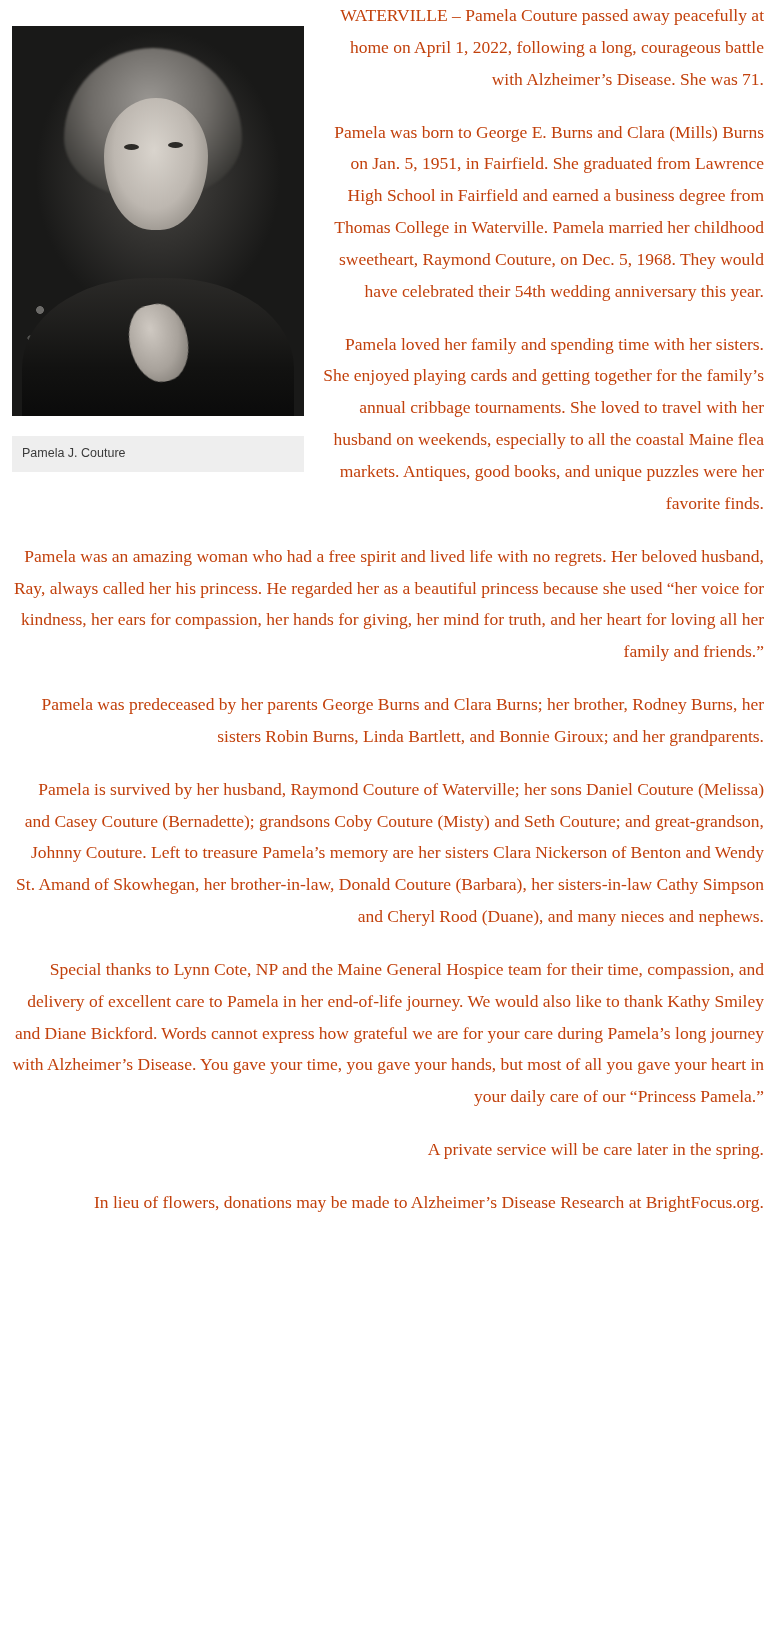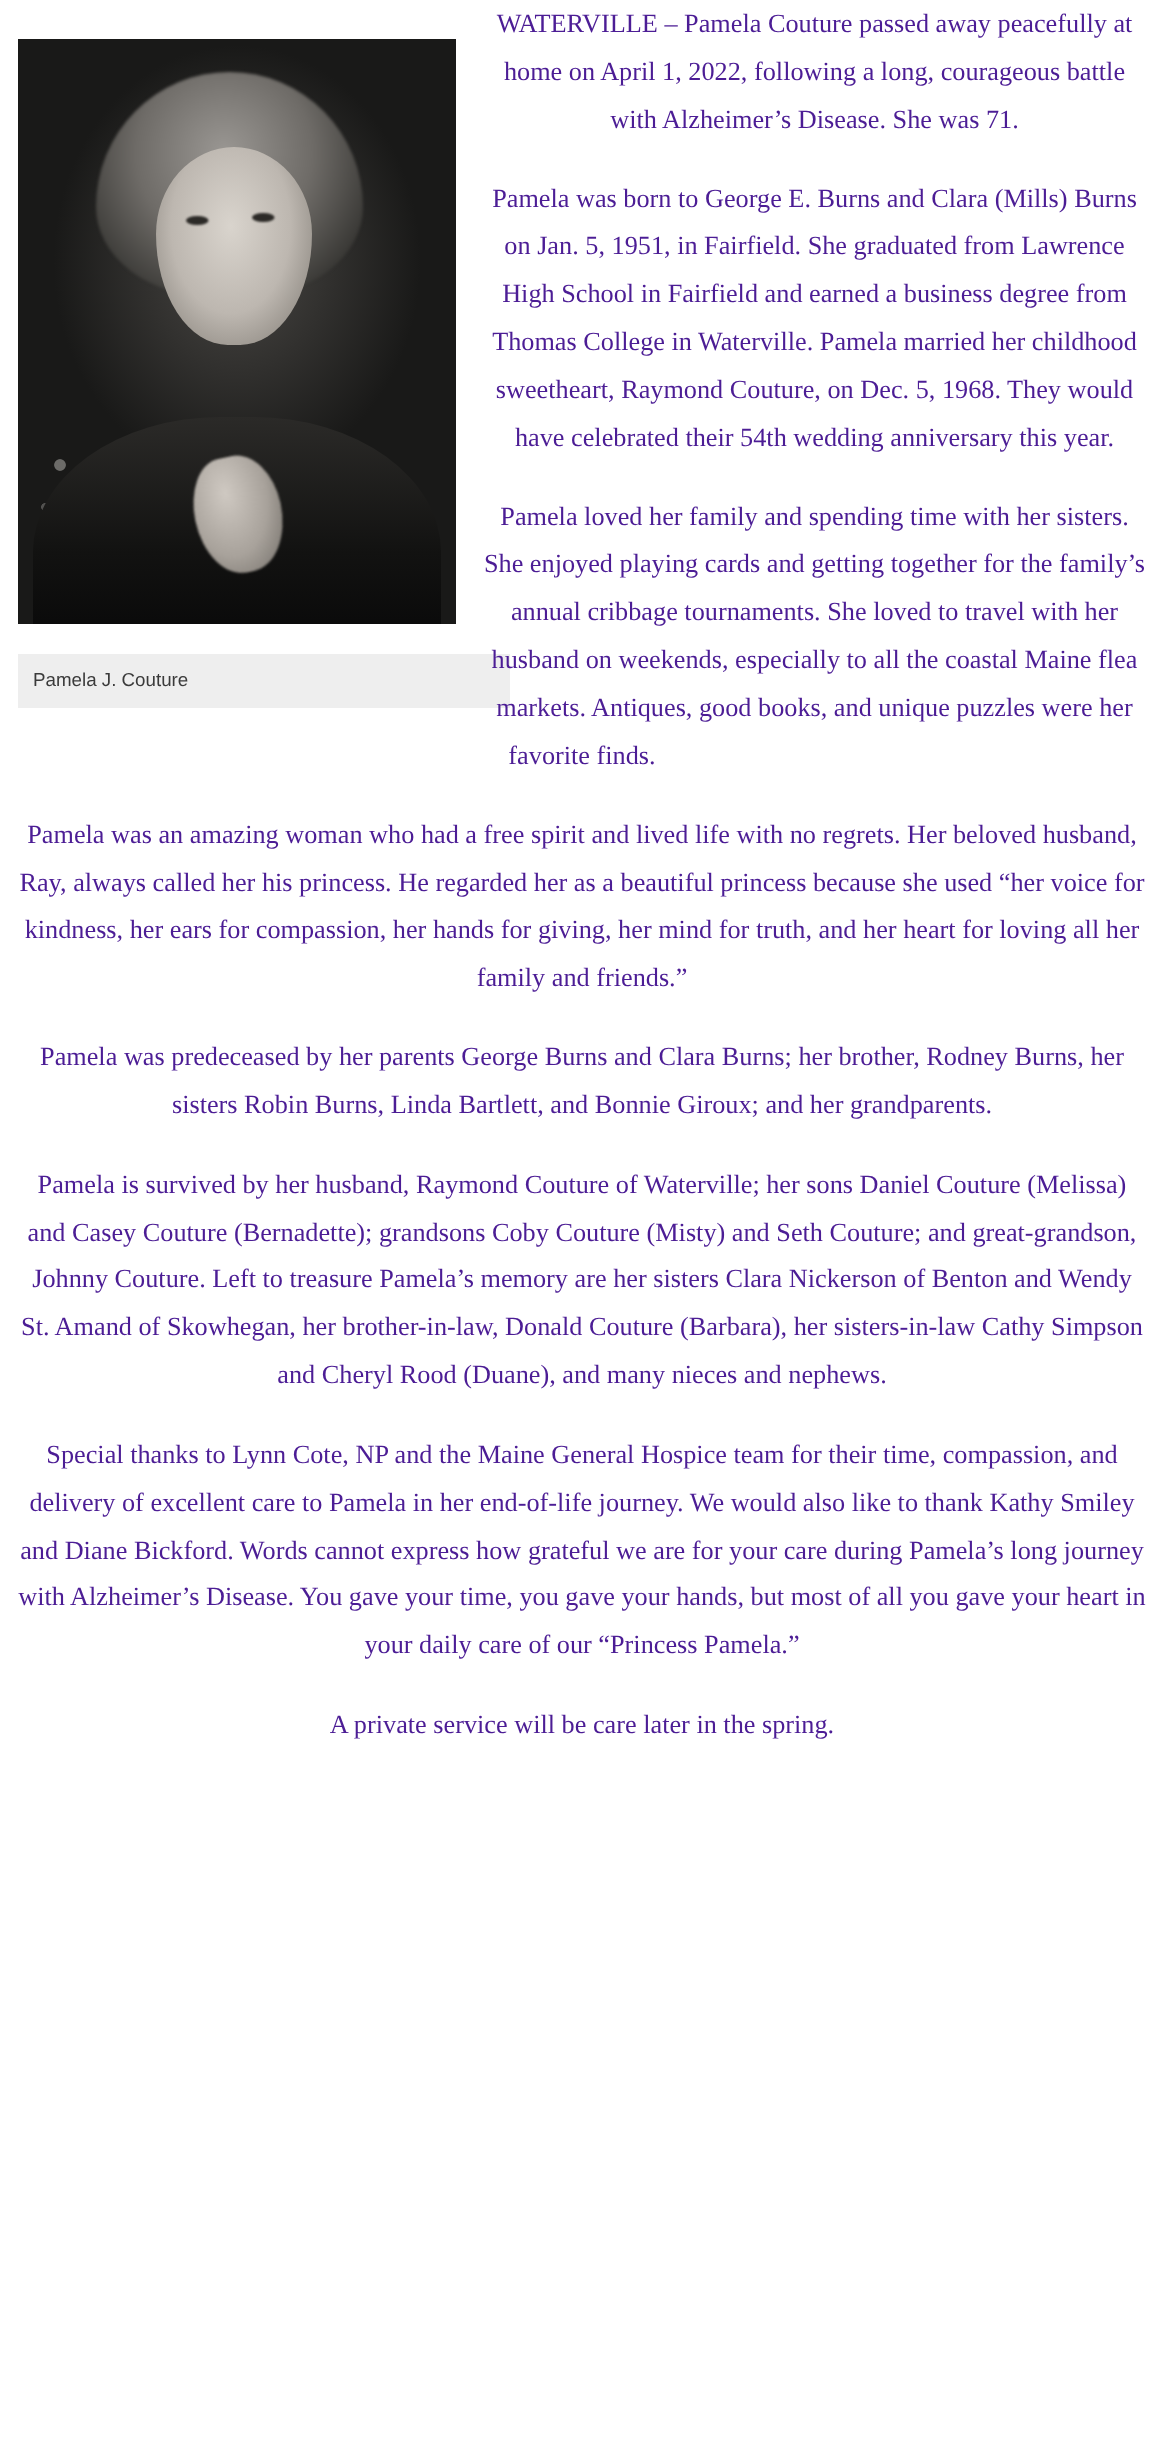--- a/index.html
+++ b/index.html
@@ -15,22 +15,22 @@
   }
   .page {
     width: 776px;
     box-sizing: border-box;
     padding: 0 12px 12px 12px;
     position: relative;
   }
   .article {
     font-size: 17.5px;
     line-height: 1.82;
-    color: #4c1d95;
-    text-align: center;
+    color: #c2410c;
+    text-align: right;
   }
   .figure {
     float: left;
     width: 292px;
     margin: 26px 18px 6px 0;
   }
   .figure-photo {
     width: 292px;
     height: 390px;
     display: block;
@@ -104,21 +104,21 @@
     width: 110px;
     height: 120px;
     background:
       radial-gradient(circle 9px at 22px 24px, rgba(190,188,184,0.5) 0 40%, rgba(0,0,0,0) 46%),
       radial-gradient(circle 11px at 56px 54px, rgba(190,188,184,0.42) 0 40%, rgba(0,0,0,0) 46%),
       radial-gradient(circle 8px at 28px 78px, rgba(190,188,184,0.4) 0 40%, rgba(0,0,0,0) 46%),
       radial-gradient(circle 7px at 78px 96px, rgba(190,188,184,0.35) 0 40%, rgba(0,0,0,0) 46%),
       radial-gradient(circle 6px at 12px 52px, rgba(190,188,184,0.35) 0 40%, rgba(0,0,0,0) 46%);
   }
   .figure-caption {
-    width: 328px;
+    width: 292px;
     box-sizing: border-box;
     background: #eeeeee;
     color: #3a3a3a;
     font-family: "Liberation Sans", sans-serif;
     font-size: 12.5px;
     line-height: 1.2;
     padding: 10px 10px 11px 10px;
     margin-top: 20px;
   }
   .article p {
@@ -154,15 +154,16 @@
 
   <div class="article clearfix">
     <p>WATERVILLE – Pamela Couture passed away peacefully at home on April 1, 2022, following a long, courageous battle with Alzheimer’s Disease. She was 71.</p>
     <p>Pamela was born to George E. Burns and Clara (Mills) Burns on Jan. 5, 1951, in Fairfield. She graduated from Lawrence High School in Fairfield and earned a business degree from Thomas College in Waterville. Pamela married her childhood sweetheart, Raymond Couture, on Dec. 5, 1968. They would have celebrated their 54th wedding anniversary this year.</p>
     <p>Pamela loved her family and spending time with her sisters. She enjoyed playing cards and getting together for the family’s annual cribbage tournaments. She loved to travel with her husband on weekends, especially to all the coastal Maine flea markets. Antiques, good books, and unique puzzles were her favorite finds.</p>
     <p>Pamela was an amazing woman who had a free spirit and lived life with no regrets. Her beloved husband, Ray, always called her his princess. He regarded her as a beautiful princess because she used “her voice for kindness, her ears for compassion, her hands for giving, her mind for truth, and her heart for loving all her family and friends.”</p>
     <p>Pamela was predeceased by her parents George Burns and Clara Burns; her brother, Rodney Burns, her sisters Robin Burns, Linda Bartlett, and Bonnie Giroux; and her grandparents.</p>
     <p>Pamela is survived by her husband, Raymond Couture of Waterville; her sons Daniel Couture (Melissa) and Casey Couture (Bernadette); grandsons Coby Couture (Misty) and Seth Couture; and great-grandson, Johnny Couture. Left to treasure Pamela’s memory are her sisters Clara Nickerson of Benton and Wendy St. Amand of Skowhegan, her brother-in-law, Donald Couture (Barbara), her sisters-in-law Cathy Simpson and Cheryl Rood (Duane), and many nieces and nephews.</p>
     <p>Special thanks to Lynn Cote, NP and the Maine General Hospice team for their time, compassion, and delivery of excellent care to Pamela in her end-of-life journey. We would also like to thank Kathy Smiley and Diane Bickford. Words cannot express how grateful we are for your care during Pamela’s long journey with Alzheimer’s Disease. You gave your time, you gave your hands, but most of all you gave your heart in your daily care of our “Princess Pamela.”</p>
     <p>A private service will be care later in the spring.</p>
+    <p>In lieu of flowers, donations may be made to Alzheimer’s Disease Research at BrightFocus.org.</p>
   </div>
 
 </div>
 
 </body></html>

